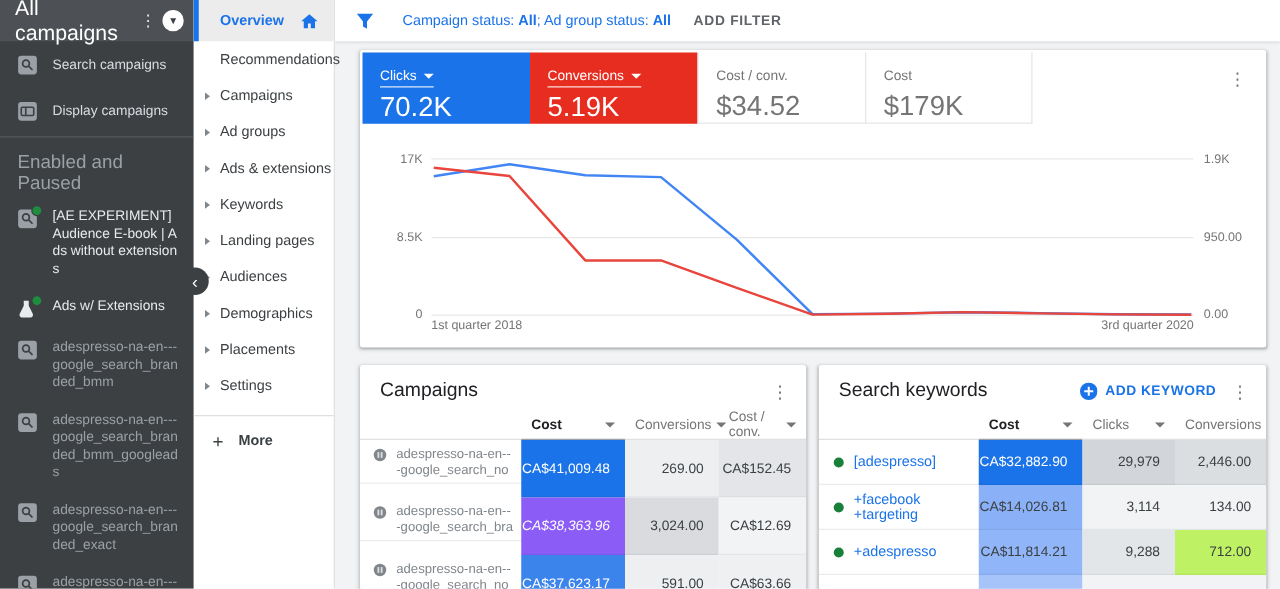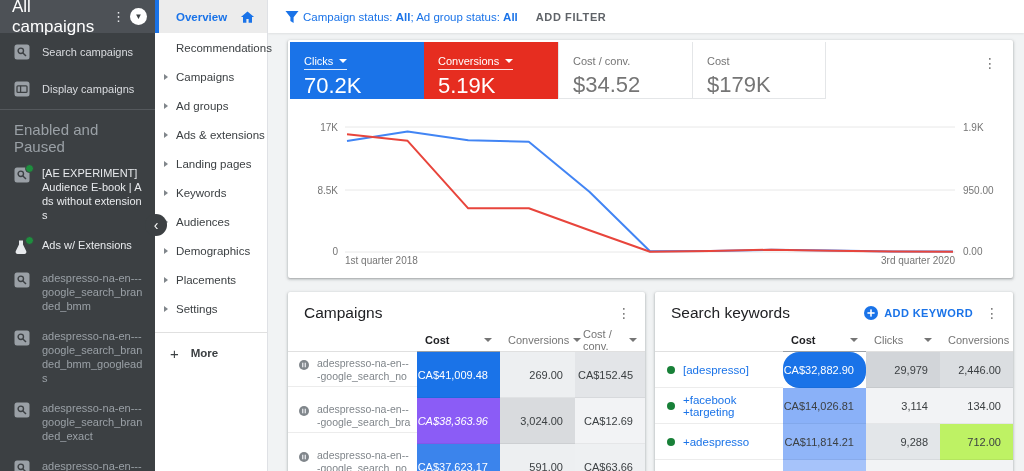--- a/index.html
+++ b/index.html
@@ -34,21 +34,21 @@
   .sn-item.active::before{content:"";position:absolute;left:0;top:0;bottom:0;width:4px;background:#1a73e8}
   .sn-item .home{margin-left:auto;margin-right:12px;display:flex}
   .sn-divider{border-top:1px solid #e0e0e0;margin:9px 0 5px}
   .sn-more{display:flex;align-items:center;gap:12px;padding-left:15px;height:30px;font-size:11.5px;
            font-weight:700;color:#3c4043;cursor:pointer}
   .plus{font-size:15px;font-weight:400;color:#3c4043}
   
   .main{position:absolute;left:268px;top:0;width:756px;height:471px;background:#f1f3f4}
   .filterbar{height:33px;background:#fff;display:flex;align-items:center;padding:0 16px;
              box-shadow:0 1px 2px rgba(0,0,0,.08)}
-  .fb-status{color:#1a73e8;font-size:11.5px;margin-left:3px;cursor:pointer}
+  .fb-status{color:#1a73e8;font-size:11.5px;margin-left:22px;cursor:pointer}
   .fb-status b{font-weight:700}
   .fb-add{color:#5f6368;font-size:11px;font-weight:700;letter-spacing:.6px;margin-left:18px;cursor:pointer}
   .panel{background:#fff;border-radius:2px;box-shadow:0 1px 2px rgba(60,64,67,.3),0 1px 3px 1px rgba(60,64,67,.15)}
   .overview{position:relative;margin:7px 11px 0 20px;height:238px}
   .cards{position:absolute;left:2px;top:2px;display:flex;height:57px}
   .card{width:134px;box-sizing:border-box;padding:9px 0 0 14px;cursor:pointer}
   .card .lab{font-size:11px;display:inline-flex;align-items:center;padding-bottom:2px}
   .card.colored .lab{color:#fff;border-bottom:1px solid rgba(255,255,255,.85)}
   .card .val{font-size:22px;margin-top:3px;color:#fff}
   .card.plain{border-bottom:1px solid #e4e6e8}
@@ -190,25 +190,25 @@
       <div class="sn-item">
         <span class="arrow"></span>
         <span>Ad groups</span>
       </div>
       <div class="sn-item">
         <span class="arrow"></span>
         <span>Ads &amp; extensions</span>
       </div>
       <div class="sn-item">
         <span class="arrow"></span>
+        <span>Keywords</span>
+      </div>
+      <div class="sn-item">
+        <span class="arrow"></span>
         <span>Landing pages</span>
-      </div>
-      <div class="sn-item">
-        <span class="arrow"></span>
-        <span>Keywords</span>
       </div>
       <div class="sn-item">
         <span class="arrow"></span>
         <span>Audiences</span>
       </div>
       <div class="sn-item">
         <span class="arrow"></span>
         <span>Demographics</span>
       </div>
       <div class="sn-item">
@@ -369,21 +369,21 @@
           <div class="th">
             <span>Conversions</span>
           </div>
         </div>
       <div id="k-rows">
           <div class="grid-k">
             <div class="kw-c">
               <span class="dot"></span>
               <span>[adespresso]</span>
             </div>
-            <div class="val-c" style="background: rgb(26, 115, 232); color: rgb(255, 255, 255); border-radius: 16px;">CA$32,882.90</div>
+            <div class="val-c" style="background: rgb(26, 115, 232); color: rgb(255, 255, 255);">CA$32,882.90</div>
             <div class="val-c" style="background: rgb(210, 213, 217); color: rgb(60, 64, 67);">29,979</div>
             <div class="val-c" style="background: rgb(219, 222, 225); color: rgb(60, 64, 67);">2,446.00</div>
           </div>
           <div class="grid-k">
             <div class="kw-c">
               <span class="dot"></span>
               <span>+facebook +targeting</span>
             </div>
             <div class="val-c" style="background: rgb(138, 177, 248); color: rgb(60, 64, 67);">CA$14,026.81</div>
             <div class="val-c" style="background: rgb(242, 243, 245); color: rgb(60, 64, 67);">3,114</div>

